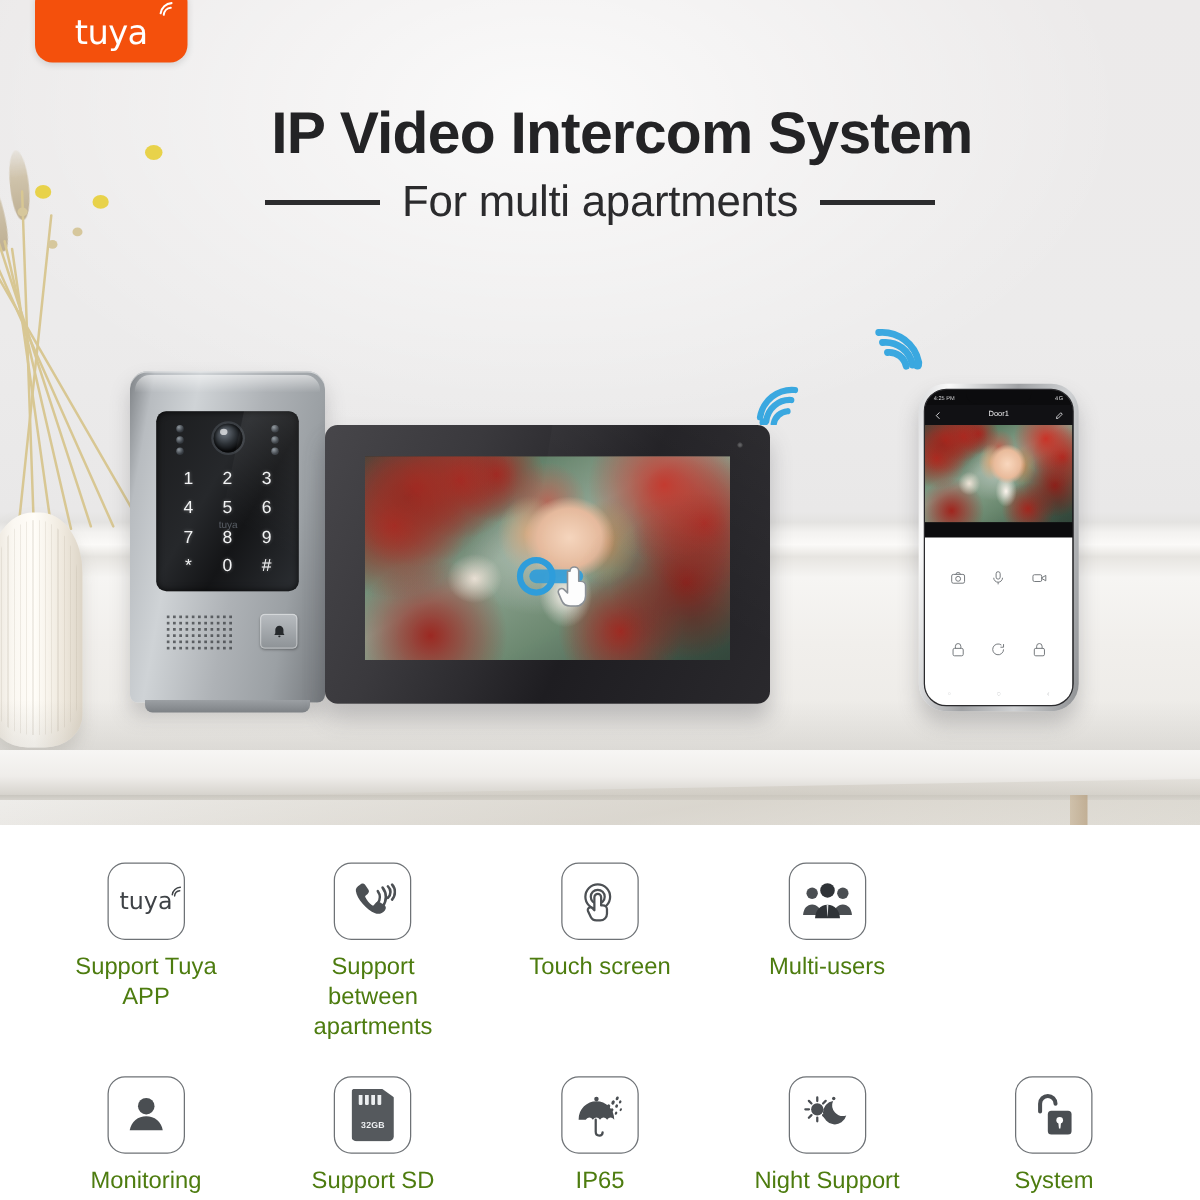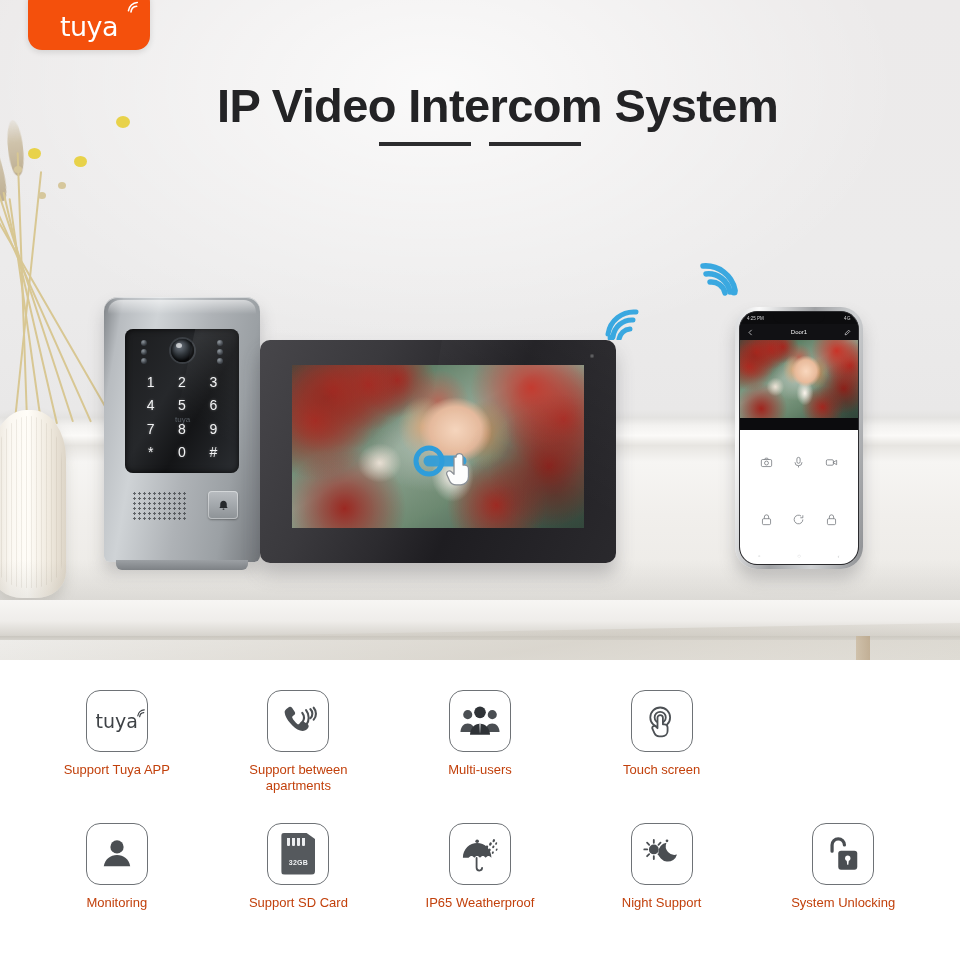--- a/index.html
+++ b/index.html
@@ -275,21 +275,21 @@
   }
   .feat-grid{ display:grid; grid-template-columns:repeat(5,1fr); row-gap:14px; }
   .feat{
     display:flex; flex-direction:column; align-items:center; text-align:center;
   }
   .feat-box{
     width:62px; height:62px; border:1.4px solid #6e7276; border-radius:14px;
     display:flex; align-items:center; justify-content:center; background:#fff;
   }
   .feat-label{
-    margin-top:10px; font-size:13px; color:#c2410c; line-height:1.25; max-width:140px;
+    margin-top:10px; font-size:19px; color:#4d7c0f; line-height:1.25; max-width:140px;
   }
   .feat-box svg{ display:block; }
   .hd-text{ font-size:25px; font-weight:bold; color:#3e4246; letter-spacing:-.5px; }
   .tuya-dark{ position:relative; font-size:19px; color:#3e4246; font-family:"DejaVu Sans", sans-serif; }
   .tuya-dark .arc{ position:absolute; right:-9px; top:-2px; width:11px; height:11px; }
   .sd-card{
     position:relative; width:34px; height:42px; background:#55595d;
     border-radius:3px 3px 4px 4px; clip-path:polygon(0 0,72% 0,100% 16%,100% 100%,0 100%);
     display:flex; align-items:flex-end; justify-content:center; padding-bottom:9px;
   }
@@ -476,20 +476,21 @@
         <g fill="none" stroke="#ffffff" stroke-width="2.6" stroke-linecap="round">
           <path d="M4 17 A15 15 0 0 1 18 4"></path>
           <path d="M8 19 A10 10 0 0 1 17 10"></path>
         </g>
       </svg>
     </div>
 
     <h1 class="headline">IP Video Intercom System</h1>
     <div class="subline">
       <span class="rule"></span>
+      <span class="txt">For multi apartments</span>
       <span class="rule"></span>
     </div>
   </div>
 
   <div class="features">
     <div class="feat-grid">
 
       <div class="feat">
         <div class="feat-box">
           <span class="tuya-dark">
@@ -512,52 +513,52 @@
             <path d="M9.5 6c1.6-1.4 3.4-1 4.4.4l2.6 3.8c.9 1.3.6 2.6-.6 3.6l-1.6 1.3c-.5.4-.6 1-.3 1.6 1 2.2 3.2 5 5.6 6.6.6.4 1.2.3 1.6-.2l1.4-1.7c1-1.2 2.3-1.4 3.6-.6l3.7 2.4c1.5 1 1.9 2.9.5 4.5-2.2 2.5-5 3.6-8.2 2.4-3.6-1.3-7.5-4.3-10.5-8C8.5 18.6 6.4 14.6 6 11.3c-.3-2.3.8-3.3 3.5-5.3z" fill="#4c5054"></path>
             <g fill="none" stroke="#4c5054" stroke-width="2.2" stroke-linecap="round">
               <path d="M24.5 11.5a8.5 8.5 0 0 1 0 10"></path>
               <path d="M28.5 8.5a13 13 0 0 1 0 16"></path>
               <path d="M33 7.5a6.5 6.5 0 0 1 0 9.6"></path>
               <path d="M36.5 6a9.5 9.5 0 0 1 0 12.6"></path>
             </g>
           </svg>
         </div>
         <div class="feat-label">Support between apartments</div>
+      </div>
+
+      <div class="feat">
+        <div class="feat-box">
+          <svg width="36" height="36" viewBox="0 0 40 40">
+            <g fill="none" stroke="#4c5054" stroke-width="2">
+              <circle cx="18" cy="16" r="11"></circle>
+              <circle cx="18" cy="16" r="6.2"></circle>
+            </g>
+            <path d="M15 16.5c0-1.7 1.4-3 3-3s3 1.3 3 3v7.2h1.6c2 0 3.6 1.6 3.6 3.5v4c0 3.3-2.7 5.8-6 5.8h-3.4c-2.2 0-4.2-1.2-5.1-3.2l-2.4-5.2c-.5-1.2.1-2.6 1.4-3 .9-.3 1.9-.1 2.6.6l1.7 1.8V16.5z" fill="#ffffff" stroke="#4c5054" stroke-width="2" stroke-linejoin="round"></path>
+          </svg>
+        </div>
+        <div class="feat-label">Touch screen</div>
       </div>
 
       <div class="feat">
         <div class="feat-box">
           <svg width="40" height="34" viewBox="0 0 44 36">
             <g fill="#4a4e52">
               <circle cx="8.5" cy="11" r="5"></circle>
               <path d="M.5 30c.3-5.6 3.6-9.2 8-9.2s7.7 3.6 8 9.2z"></path>
               <circle cx="35.5" cy="11" r="5"></circle>
               <path d="M27.5 30c.3-5.6 3.6-9.2 8-9.2s7.7 3.6 8 9.2z"></path>
             </g>
             <g fill="#2f3337">
               <circle cx="22" cy="8.5" r="6.4"></circle>
               <path d="M11 33c.4-7.3 4.7-12 11-12s10.6 4.7 11 12z"></path>
             </g>
             <path d="M21.2 21h1.6l-.5 8-.3 3-.3-3z" fill="#d9dbdd"></path>
           </svg>
         </div>
         <div class="feat-label">Multi-users</div>
-      </div>
-
-      <div class="feat">
-        <div class="feat-box">
-          <svg width="36" height="36" viewBox="0 0 40 40">
-            <g fill="none" stroke="#4c5054" stroke-width="2">
-              <circle cx="18" cy="16" r="11"></circle>
-              <circle cx="18" cy="16" r="6.2"></circle>
-            </g>
-            <path d="M15 16.5c0-1.7 1.4-3 3-3s3 1.3 3 3v7.2h1.6c2 0 3.6 1.6 3.6 3.5v4c0 3.3-2.7 5.8-6 5.8h-3.4c-2.2 0-4.2-1.2-5.1-3.2l-2.4-5.2c-.5-1.2.1-2.6 1.4-3 .9-.3 1.9-.1 2.6.6l1.7 1.8V16.5z" fill="#ffffff" stroke="#4c5054" stroke-width="2" stroke-linejoin="round"></path>
-          </svg>
-        </div>
-        <div class="feat-label">Touch screen</div>
       </div>
     </div>
 
     <div class="feat-grid" style="margin-top:28px;">
 
       <div class="feat">
         <div class="feat-box">
           <svg width="34" height="34" viewBox="0 0 36 36">
             <circle cx="18" cy="10.5" r="7" fill="#4a4e52"></circle>
             <path d="M4 31c1.2-7.6 7.1-12 14-12s12.8 4.4 14 12z" fill="#4a4e52"></path>

